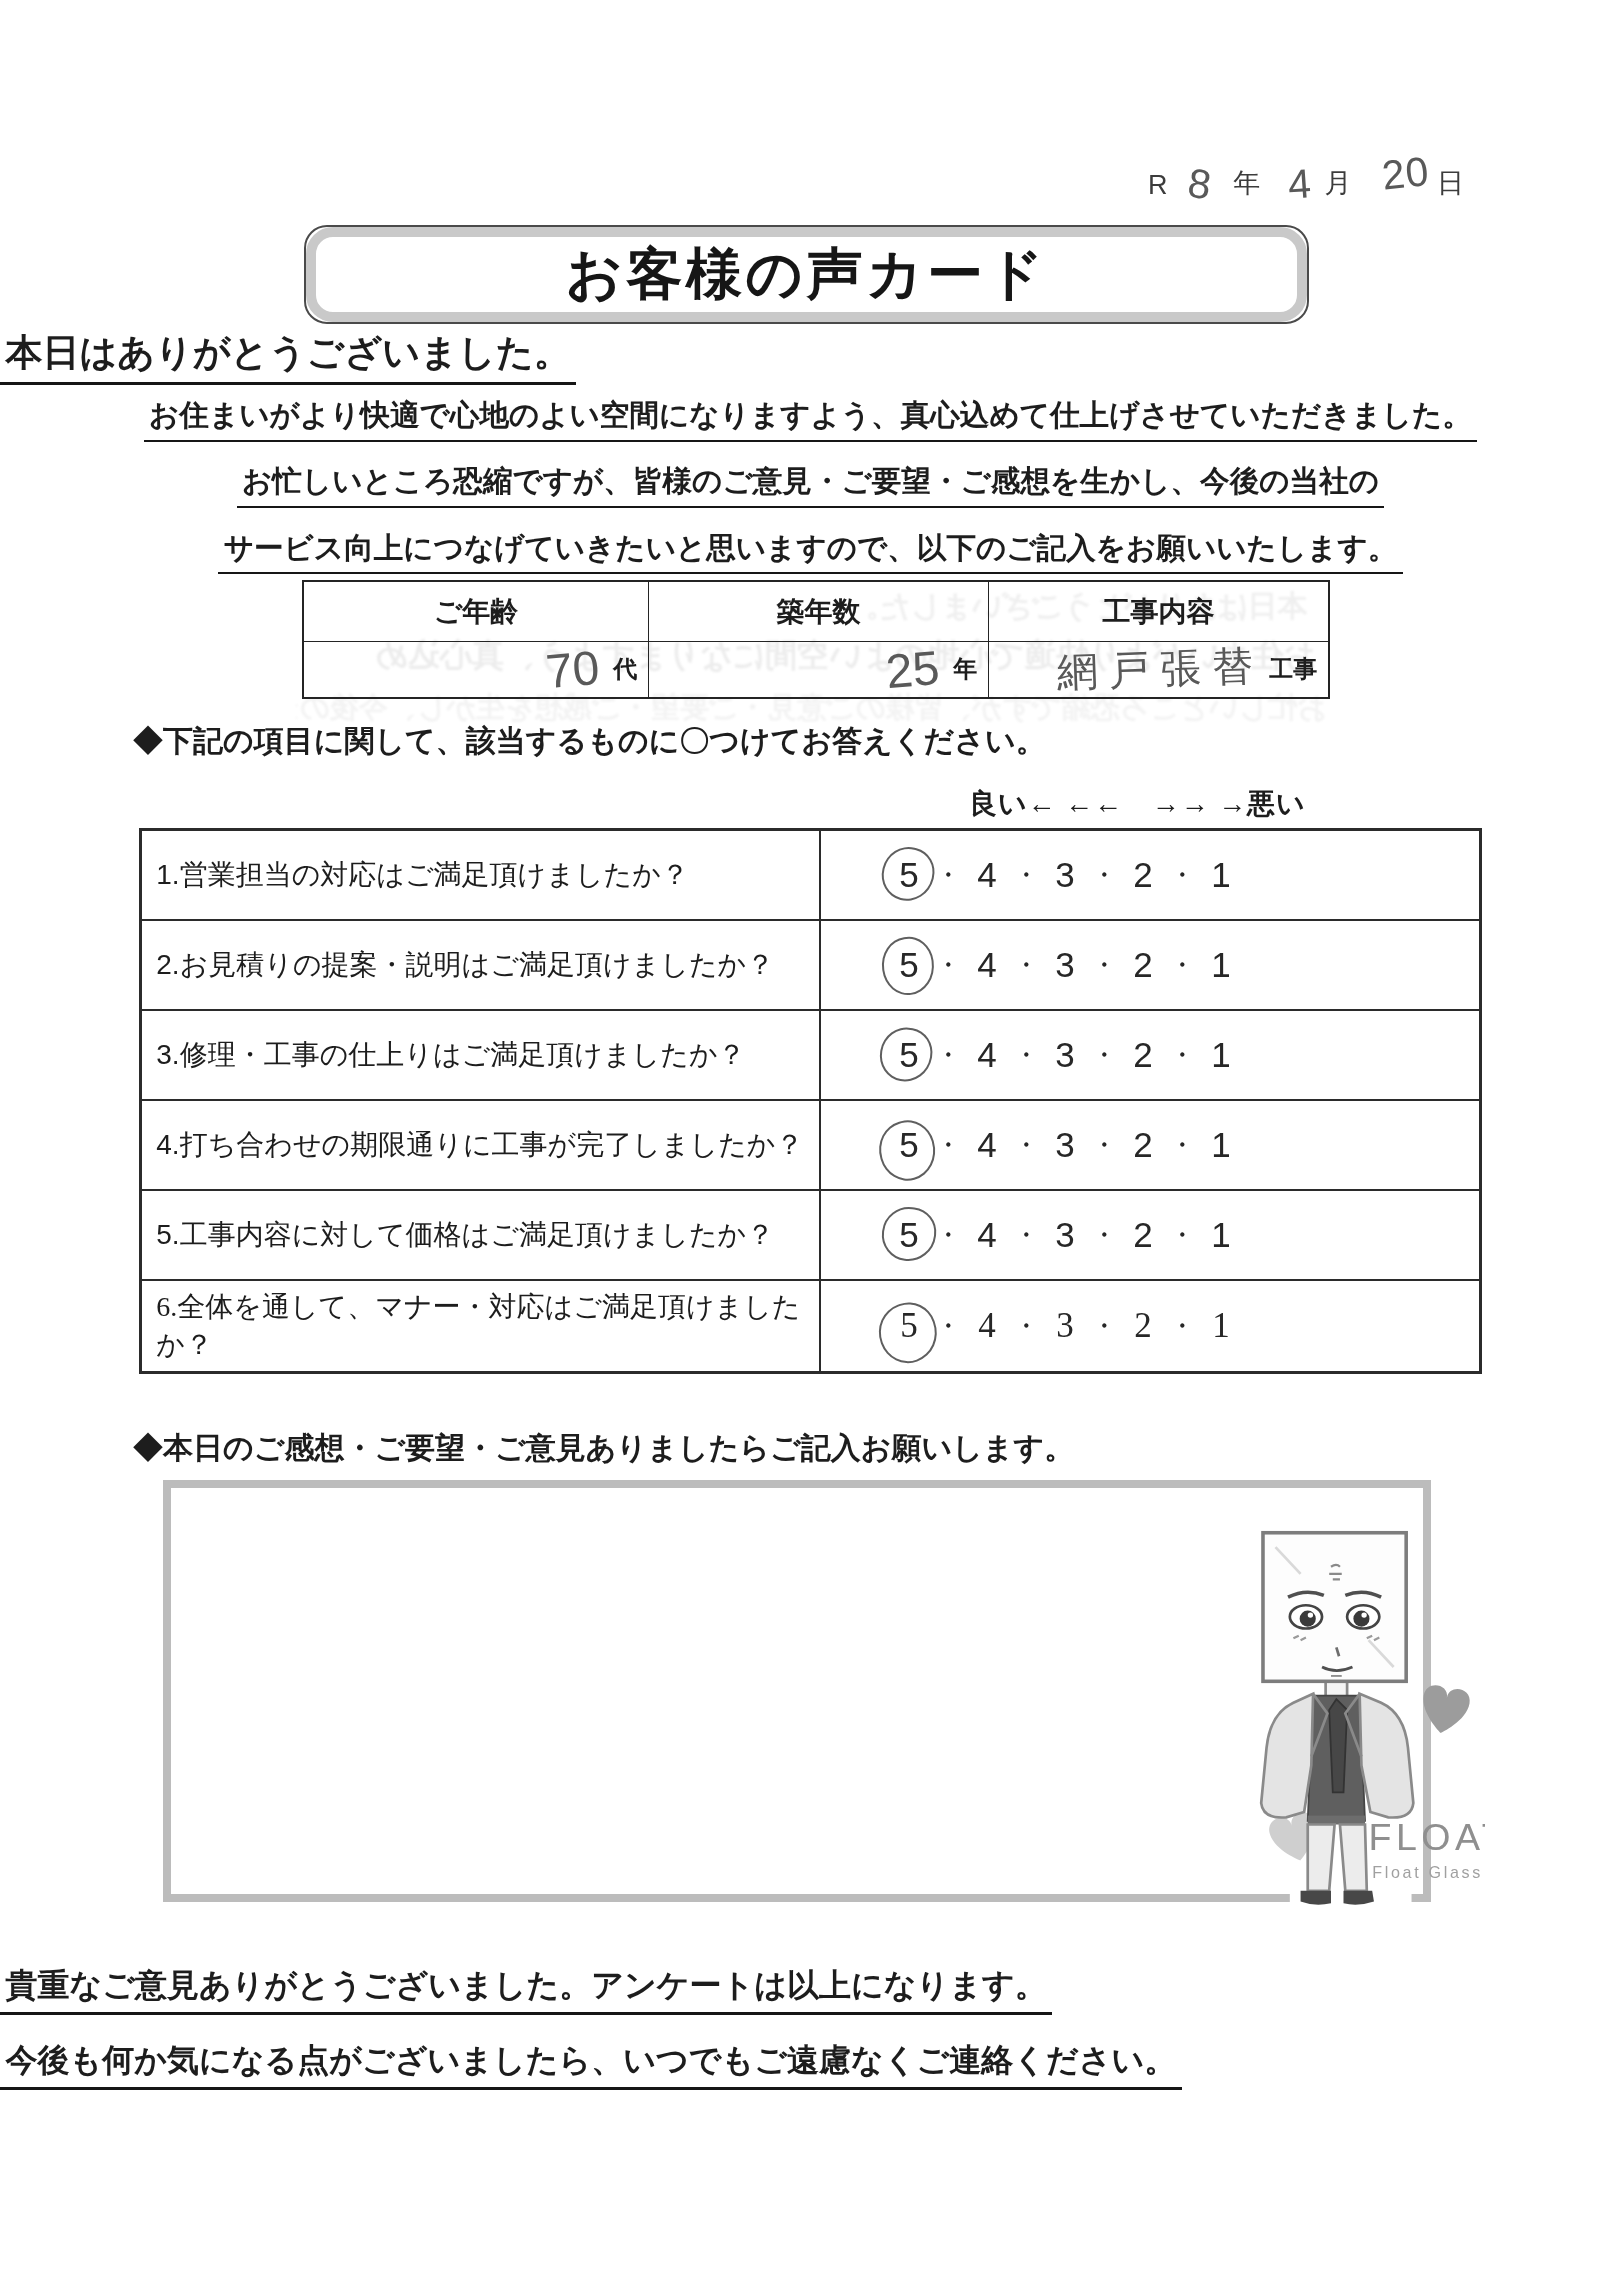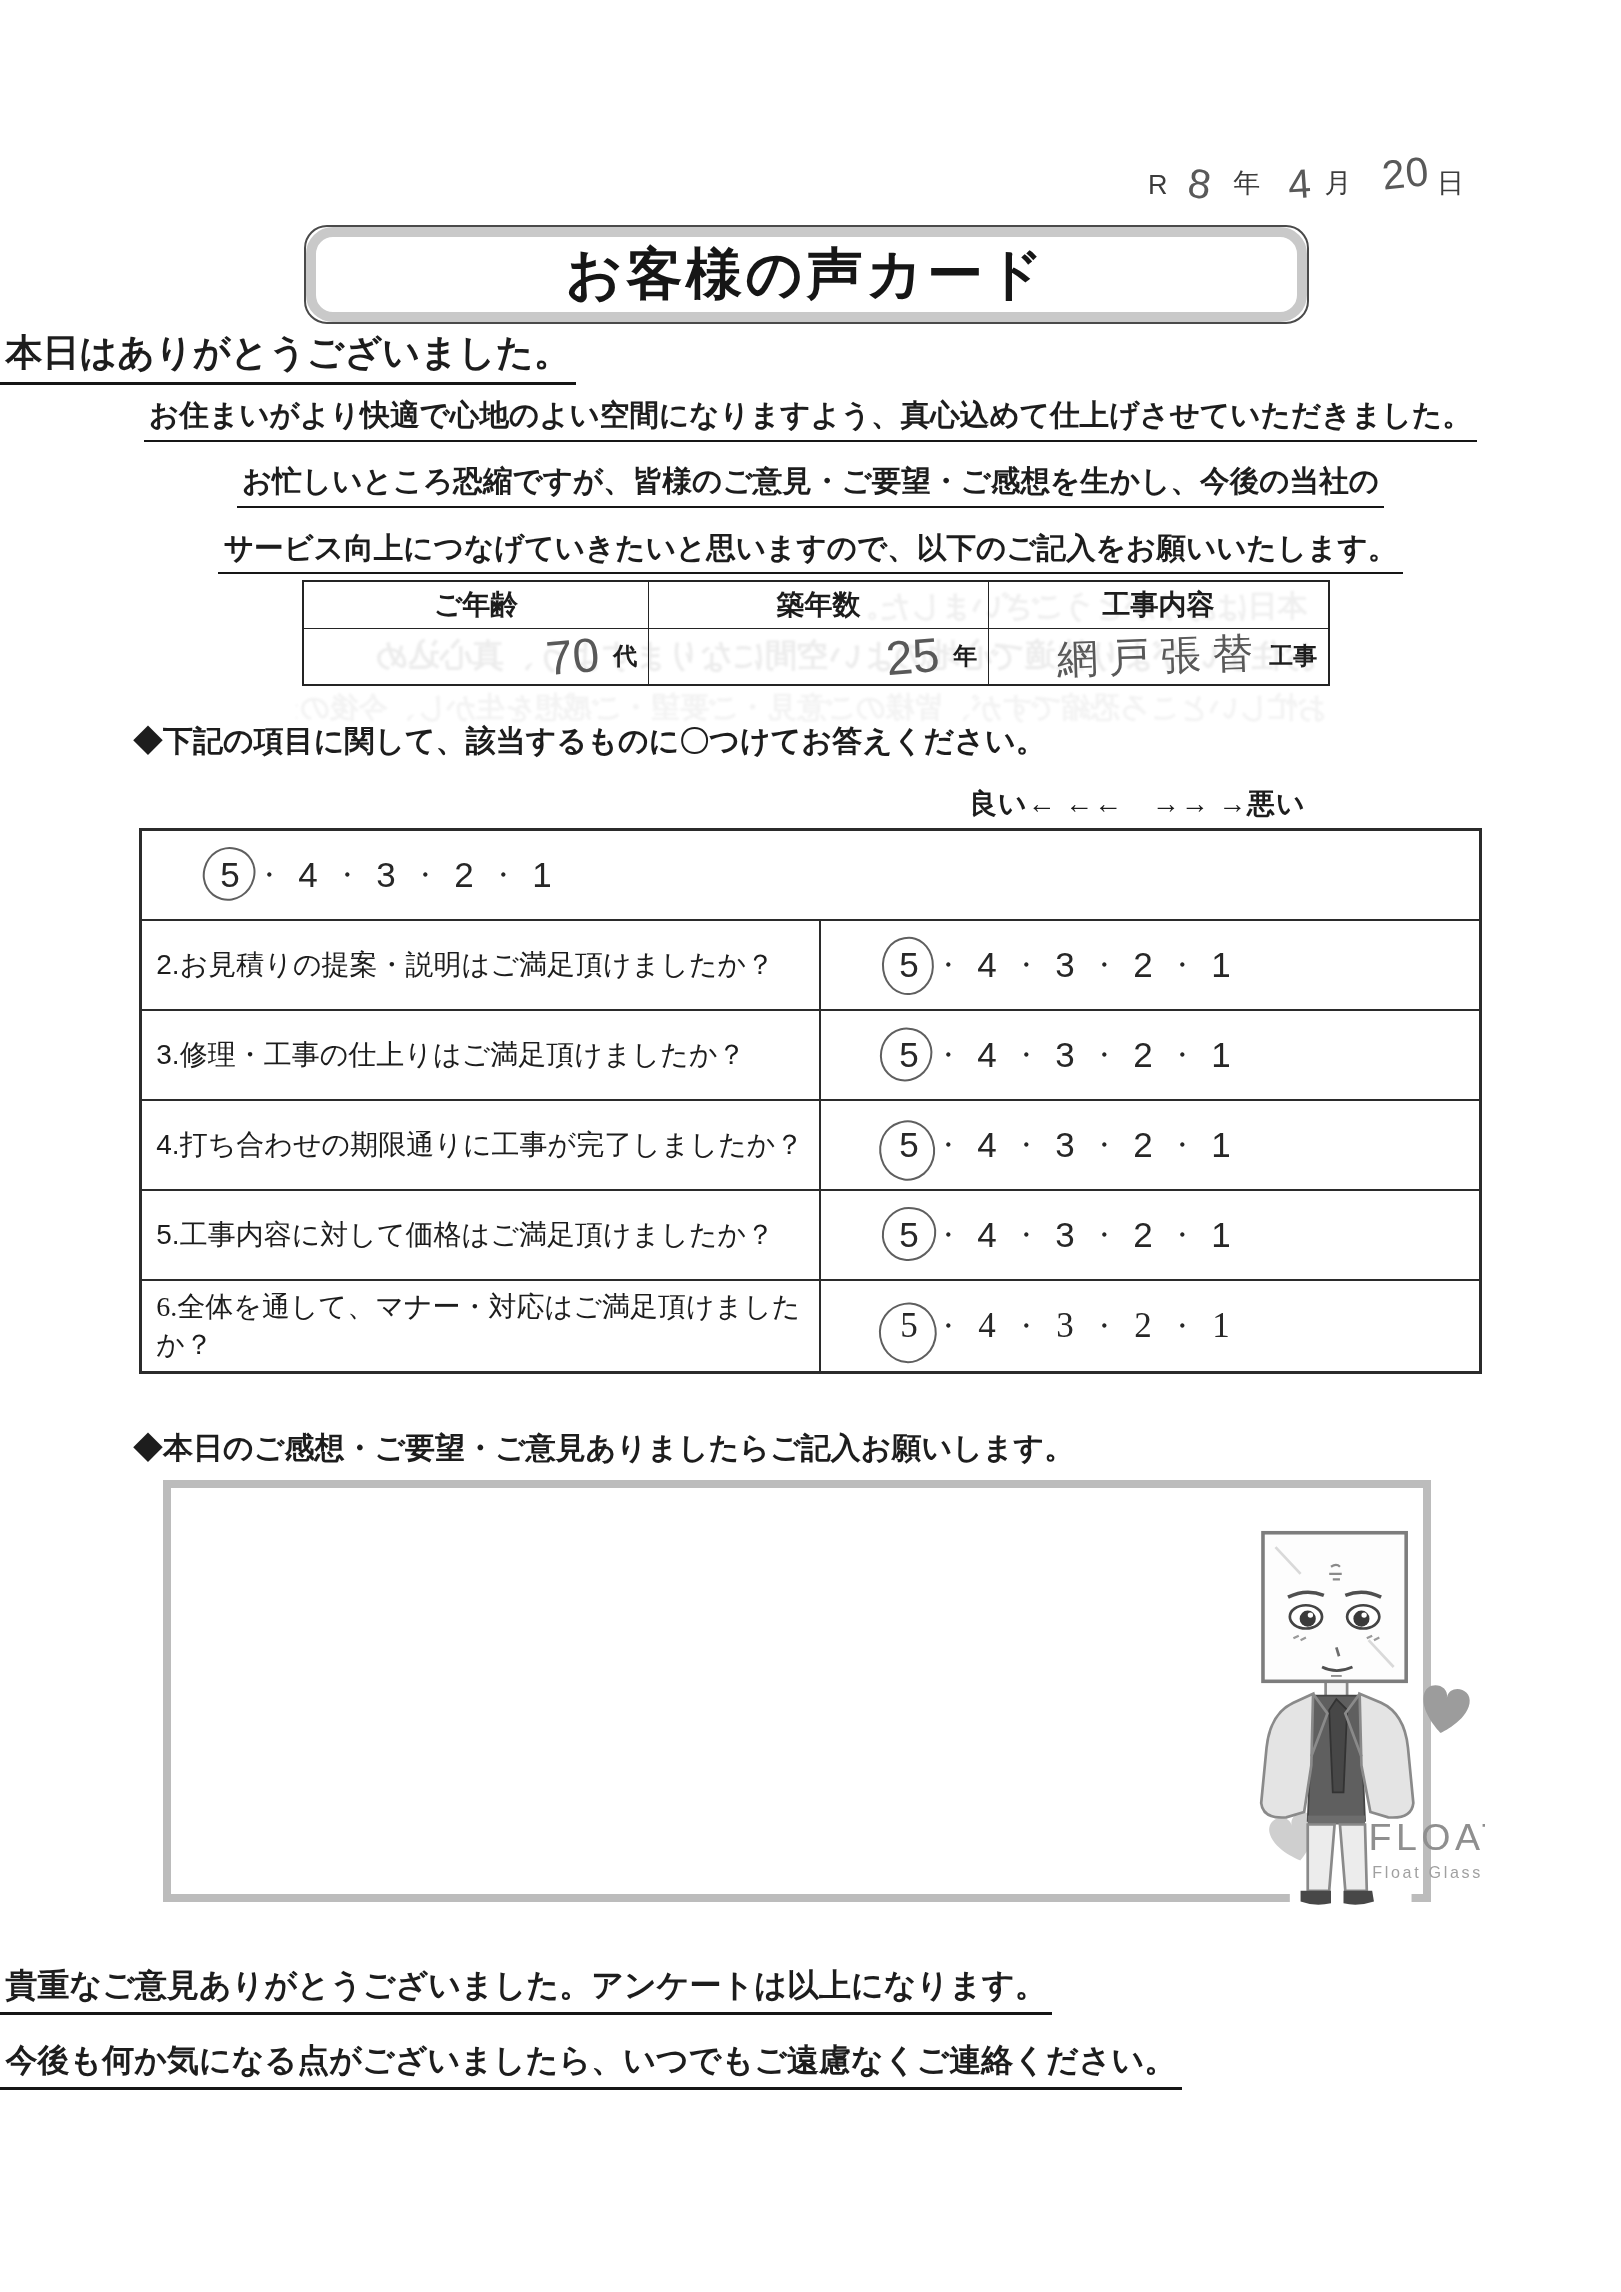--- a/index.html
+++ b/index.html
@@ -30,21 +30,21 @@
   .u { display:inline-block; border-bottom:2.7px solid #161616; padding:0 5.4px 3.6px 5.4px; }
   .thanks { top:328px; }
   .thanks .u { font-size:37px; font-weight:bold; border-bottom-width:3.6px; }
   .intro { top:395px; display:flex; flex-direction:column; gap:19.7px;
            align-items:center; }
   .intro .u { font-size:29.6px; font-weight:bold; }
 
   
   .info-table { left:302px; top:580px; width:1028px; border:2.7px solid #242424; }
   .info-row { display:flex; }
-  .info-row.hdr { height:47px; border-bottom:1.8px solid #242424;font-family:Liberation Serif, serif; }
+  .info-row.hdr { height:60px; border-bottom:1.8px solid #242424;font-family:Liberation Serif, serif; }
   .info-row.val { height:55px; }
   .info-cell { display:flex; align-items:center; justify-content:center;
                border-right:1.8px solid #242424; }
   .info-cell:last-child { border-right:none; }
   .c1 { width:345px; } .c2 { width:340px; } .c3 { flex:1; }
   .info-hdr-text { font-size:28px; font-weight:bold; }
   .info-cell.value { justify-content:flex-end; padding-right:10.7px; }
   .info-hand { font-size:48px; line-height:1; transform:rotate(-5deg); margin-right:14.3px; }
   .info-hand.kanji { font-size:41px; letter-spacing:10.7px; transform:rotate(-2deg); margin-right:5.4px; }
   .info-suffix { font-size:24px; font-weight:bold; padding-bottom:1.8px; }
@@ -146,20 +146,21 @@
       <span class="info-suffix">工事</span>
     </div>
   </div>
 </div>
 
 <div class="abs prompt">◆下記の項目に関して、該当するものに〇つけてお答えください。</div>
 <div class="abs legend">良い← ←←　→→ →悪い</div>
 
 <div class="abs survey-table">
   <div class="survey-row">
+    <div class="q-cell">1.営業担当の対応はご満足頂けましたか？</div>
     <div class="r-cell">
         <span class="num selected">5</span>
         <span class="dot">・</span>
         <span class="num">4</span>
         <span class="dot">・</span>
         <span class="num">3</span>
         <span class="dot">・</span>
         <span class="num">2</span>
         <span class="dot">・</span>
         <span class="num">1</span>

